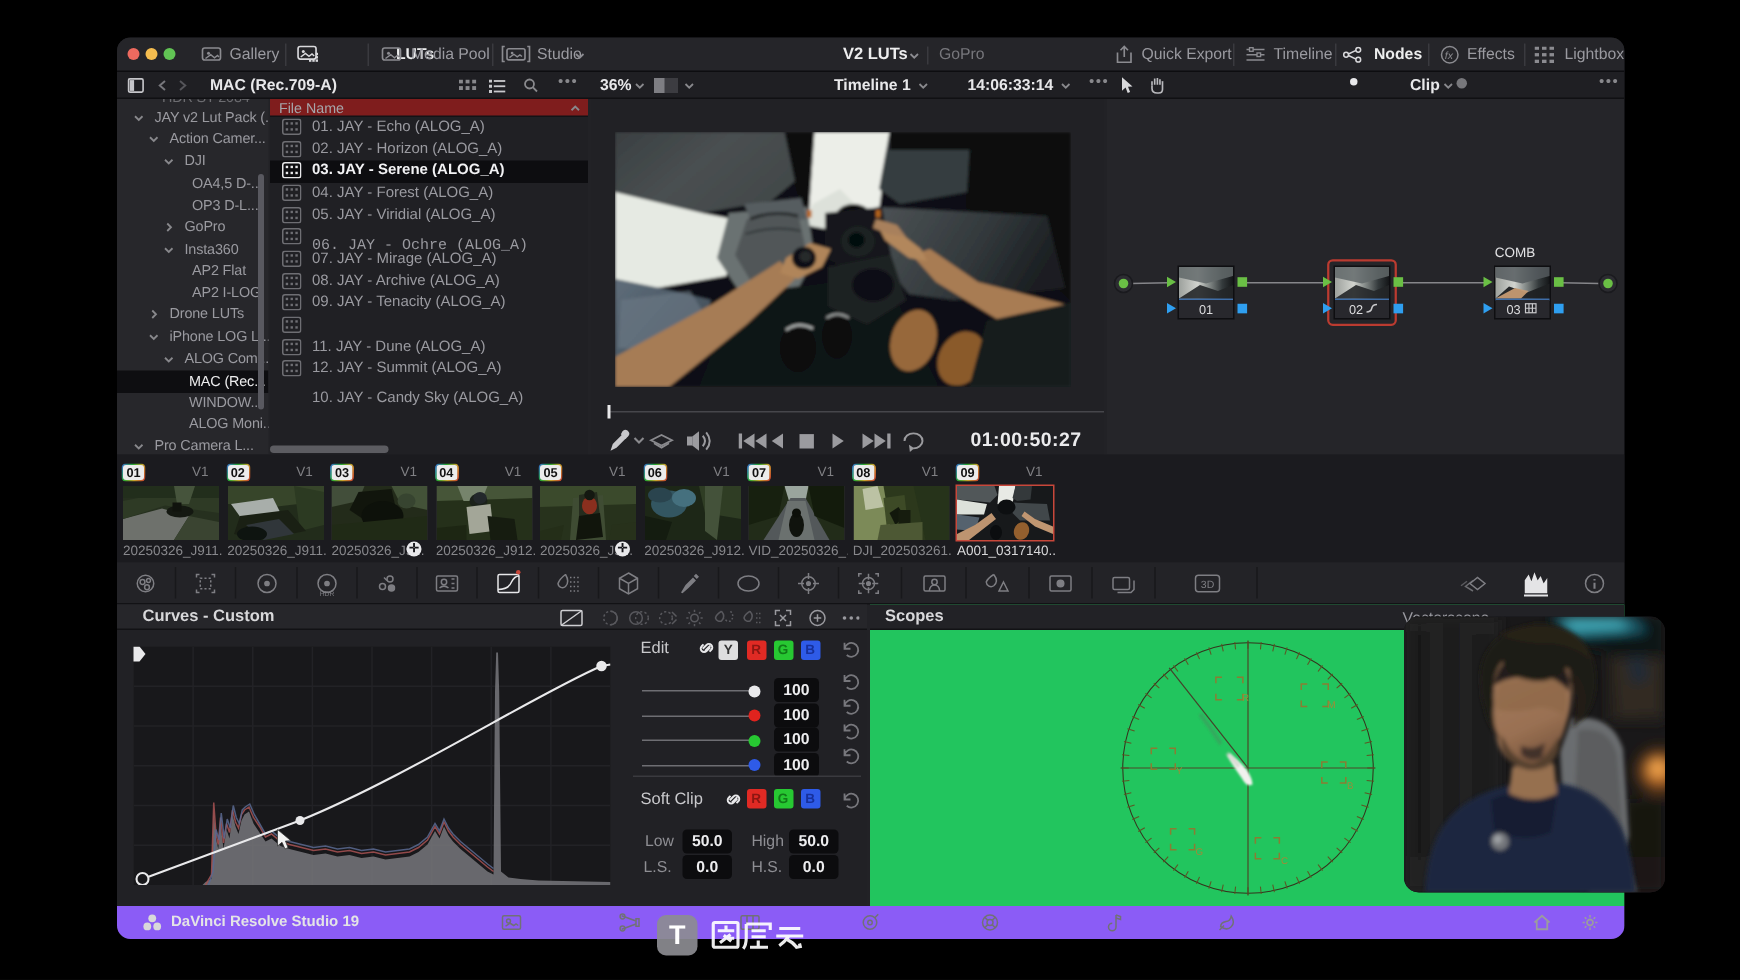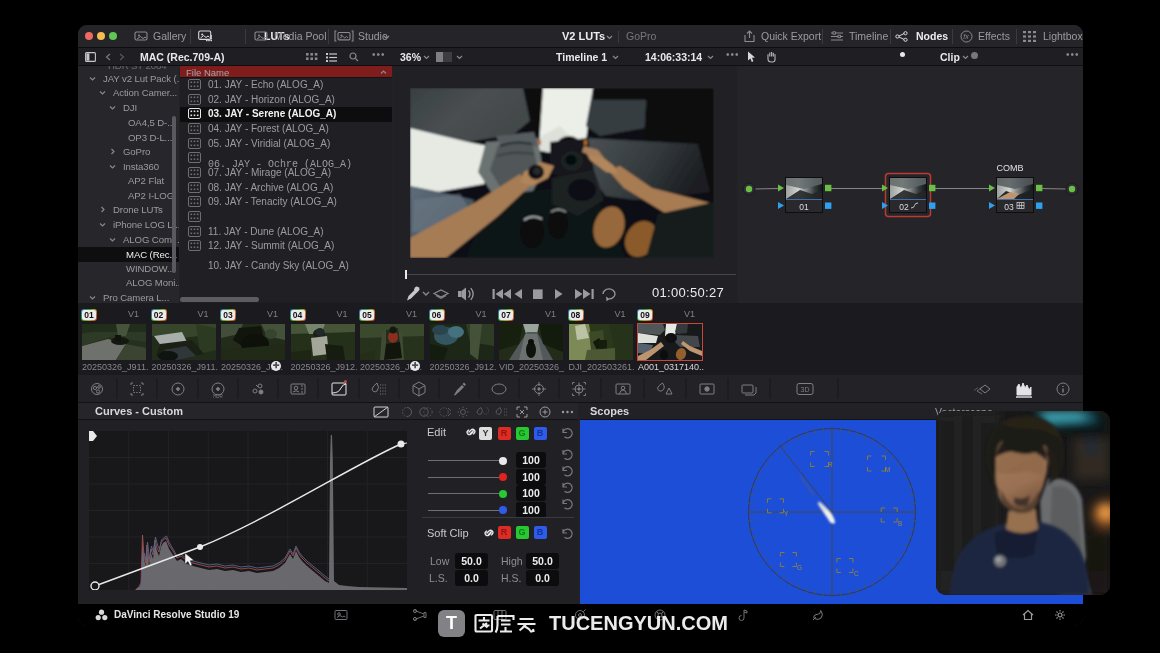--- a/index.html
+++ b/index.html
@@ -40,31 +40,31 @@
   .v1{position:absolute;right:8px;top:3px;color:#808084;font-size:9px;}
   .thumb{position:absolute;left:4px;top:18px;width:64px;height:36px;background:#333;overflow:hidden;}
   .cname{position:absolute;left:4px;top:56px;width:66px;color:#88888c;font-size:9px;white-space:nowrap;overflow:hidden;}
   
   #icontb{position:absolute;left:0;top:350px;width:1005px;height:28px;background:#232327;
     border-bottom:1px solid #121215;}
   
   #lower{position:absolute;left:0;top:378px;width:1005px;height:201px;}
   #curvespanel{position:absolute;left:0;top:0;width:500px;height:201px;background:#212125;}
   #curveshead{position:absolute;left:0;top:0;width:500px;height:17px;background:#26262a;border-bottom:1px solid #121215;}
-  #scopespanel{position:absolute;left:502px;top:0;width:503px;height:201px;background:#1d4ed8;padding-left:11px;}
+  #scopespanel{position:absolute;left:502px;top:0;width:503px;height:201px;background:#22c55e;padding-left:11px;}
   .sliderrow{position:absolute;left:350px;width:146px;height:14px;}
   .sliderrow i{position:absolute;left:71px;top:2.5px;width:8px;height:8px;border-radius:50%;}
   .sliderrow b{position:absolute;left:88px;top:-2px;width:30px;height:16px;background:#0c0c0e;border-radius:3px;
     color:#ededef;font-size:10.5px;font-weight:bold;text-align:center;line-height:16px;}
   .sliderrow::before{content:"";position:absolute;left:0;top:6px;width:74px;height:1.2px;background:#6e6e73;}
   .valbox{position:absolute;width:33px;height:16px;background:#0c0c0e;border-radius:3px;color:#ededef;
     font-size:10.5px;font-weight:bold;text-align:center;line-height:16px;}
   #scopeshead{position:absolute;left:0;top:0;width:503px;height:17px;background:#222226;border-bottom:1px solid #121215;}
   
-  #pagebar{position:absolute;left:0;top:579px;width:1005px;height:22px;background:#000000;}
+  #pagebar{position:absolute;left:0;top:579px;width:1005px;height:22px;background:#8b5cf6;}
   
   #webcam{position:absolute;left:936px;top:411px;width:174px;height:184px;border-radius:10px;
     overflow:hidden;background:#16161a;}
   #wm{position:absolute;left:438px;top:606px;height:34px;display:flex;align-items:center;}
 </style>
 </head>
 <body>
 <div id="stage">
   <svg width="0" height="0" style="position:absolute">
     <defs>
@@ -465,21 +465,21 @@
               <path d="M169 3 L176.5 8 L169 13 Z"></path>
                 <path d="M177 3 L184.5 8 L177 13 Z"></path>
               <rect x="185.5" y="3" width="2.2" height="10"></rect>
             </g>
             <g>
               <path d="M197 8 A6 5 0 1 1 202.8 12.9" stroke="#9b9b9f" stroke-width="1.3" fill="none"></path>
               <path d="M200 10.5 L203.5 12.9 L200.6 15.3" fill="#9b9b9f"></path>
             </g>
           </g>
         </svg>
-        <div class="abs" style="left:250px;top:219px;width:80px;text-align:right;color:#ebebed;font-size:13px;font-weight:normal;letter-spacing:0.3px;">01:00:50:27</div>
+        <div class="abs" style="left:250px;top:219px;width:80px;text-align:center;color:#ebebed;font-size:13px;font-weight:bold;letter-spacing:0.3px;">01:00:50:27</div>
       </div>
       <div id="nodes">
         <svg class="abs" style="left:0;top:0" width="345" height="237" viewBox="0 0 345 237">
           <defs>
             <linearGradient id="nthumb" x1="0" y1="0" x2="1" y2="0">
               <stop offset="0" stop-color="#9da19d"></stop>
                 <stop offset="0.35" stop-color="#d2d4cf"></stop>
                 <stop offset="0.55" stop-color="#878d8b"></stop>
                 <stop offset="0.8" stop-color="#343a3c"></stop>
                 <stop offset="1" stop-color="#141618"></stop>
@@ -1203,15 +1203,14 @@
     <div style="width:27px;height:27px;border-radius:6px;background:rgba(140,140,145,0.92);color:#fff;
       font-size:18px;font-weight:bold;text-align:center;line-height:27px;margin-right:9px;">T</div>
     <svg width="64" height="24" viewBox="0 0 64 24" style="opacity:0.92">
       <g stroke="#ffffff" stroke-width="2.1" fill="none">
         <rect x="1.5" y="4" width="16.5" height="16.5" rx="1"></rect>
         <path d="M4.5 9.5 L15.5 9.5 M10 6 L10 9.5 M6 17.5 L13 12 M8.5 12.5 L13.5 16.5 M12 14.5 L15.5 14.5"></path>
         <path d="M23.5 5 L39.5 5 L39.5 9 M23.5 5 L23.5 14 Q23.5 19 21.5 21.5 M27 9.5 L36.5 9.5 M27 13.5 L36.5 13.5 M26 20.5 L38 20.5 M31.5 16 L31.5 20.5"></path>
         <path d="M45.5 8 L59.5 8 M43.5 13 L61.5 13 M52 13 Q49 17 45.5 19.5 M51 15.5 Q55 17.5 57 20.5 L59.5 20 L59 18"></path>
       </g>
     </svg>
-    <div style="color:rgba(255,255,255,0.92);font-size:20px;font-weight:bold;margin-left:11px;">TUCENGYUN.COM</div>
   </div>
 </div>
 
 </body></html>

